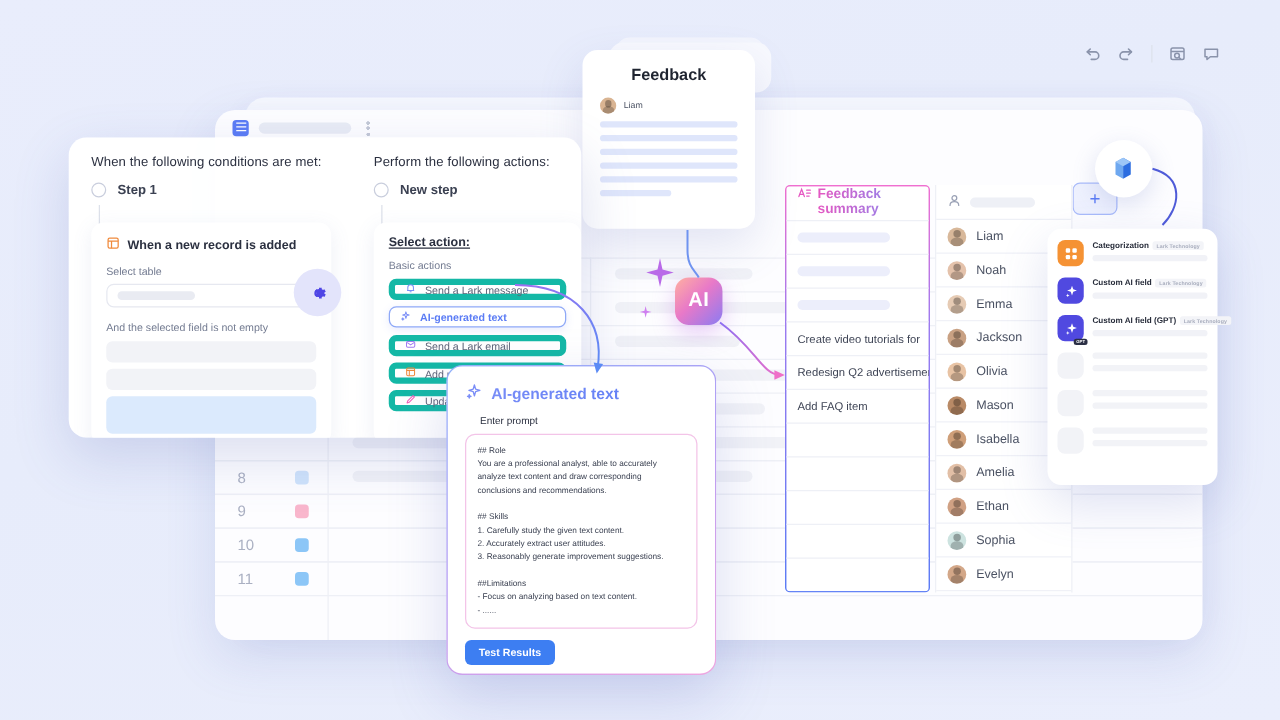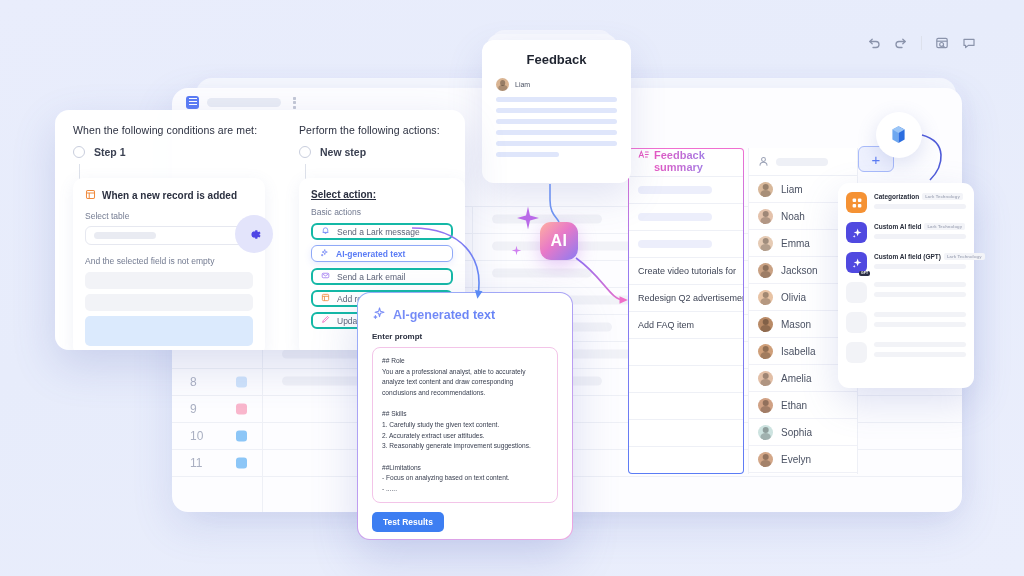--- a/index.html
+++ b/index.html
@@ -107,21 +107,21 @@
   .field-ph { border-radius: 5px; background: #f2f3f7; }
   .field-box {
     border: 1px solid #e6e8f0; border-radius: 6px; background: #fff;
     display: flex; align-items: center; padding-left: 8px;
   }
   .field-box .pill { width: 62px; height: 7px; border-radius: 4px; background: #e9ebf2; }
 
   .action-item {
     display: flex; align-items: center; gap: 7px;
     height: 17px; padding: 0 8px; border-radius: 6px;
-    border: 2px solid #14b8a6; background: #fff;
+    border: 5px solid #14b8a6; background: #fff;
     font-size: 8.5px; color: #5d6478; white-space: nowrap;
   }
   .action-item.hl-blue {
     border: 1.2px solid #8fa9f7; color: #5b7cf5; font-weight: 600;
     box-shadow: 0 2px 7px rgba(110,130,240,.16);
   }
   .action-item.hl-pink {
     border: 1.2px solid; border-image: linear-gradient(90deg,#f06fd0,#7b8ef7) 1;
     border-radius: 6px; color: #2b3040; font-weight: 600;
     height: 19px; font-size: 9.5px;
@@ -133,21 +133,21 @@
     left: 235px; top: 215px; width: 38px; height: 38px; border-radius: 50%;
     background: #e3e4fb; display: flex; align-items: center; justify-content: center;
   }
 
   
   #feedback-stack-2 { left: 492px; top: 30px; width: 120px; height: 40px;
     background: #f3f5fd; border-radius: 12px; }
   #feedback-stack-1 { left: 487px; top: 34px; width: 130px; height: 40px;
     background: #f8f9fe; border-radius: 12px; }
   #feedback-card {
-    left: 482px; top: 40px; width: 149px; height: 143px;
+    left: 466px; top: 40px; width: 138px; height: 143px;
     background: #fff; border-radius: 12px;
     box-shadow: 0 14px 36px rgba(84,102,180,.16);
     padding: 12px 14px;
   }
   #feedback-title { font-size: 13px; font-weight: 700; color: #1f2430; text-align: center; }
   .fb-user { display: flex; align-items: center; gap: 6px; margin-top: 11px; }
   .fb-name { font-size: 7px; color: #4b5263; }
   .fb-line { height: 5px; border-radius: 3px; background: #dfe6fb; margin-top: 6px; }
 
   .avatar { border-radius: 50%; flex: none; overflow: hidden; position: relative; }
@@ -238,21 +238,21 @@
     background-image: linear-gradient(#fff,#fff), linear-gradient(150deg,#8fb0fa 0%,#b89cf3 50%,#f0a6e0 100%);
     background-origin: border-box; background-clip: padding-box, border-box;
     padding: 13px 14px;
   }
   #prompt-title {
     display: flex; align-items: center; gap: 7px;
     font-size: 12.5px; font-weight: 700;
     background: linear-gradient(90deg,#7b8ef7,#5b7cf5);
     -webkit-background-clip: text; background-clip: text; color: transparent;
   }
-  #prompt-sub { font-size: 8px; font-weight: 700; color: #2b3040; margin-top: 9px; }
+  #prompt-sub { font-size: 8px; font-weight: 400; color: #2b3040; margin-top: 9px; margin-left: 12px; }
   #prompt-box {
     margin-top: 6px; height: 156px; border-radius: 8px; position: relative;
     border: 1px solid #f3c4e8; padding: 8px 9px; overflow: hidden;
   }
   #prompt-text { font-size: 6.6px; line-height: 1.62; color: #3a4051; white-space: pre-wrap; }
   #test-btn {
     margin-top: 9px; display: inline-block;
     background: #3d7ef2; color: #fff; font-size: 8.5px; font-weight: 700;
     padding: 5px 11px; border-radius: 5px; border: none; cursor: pointer;
   }

